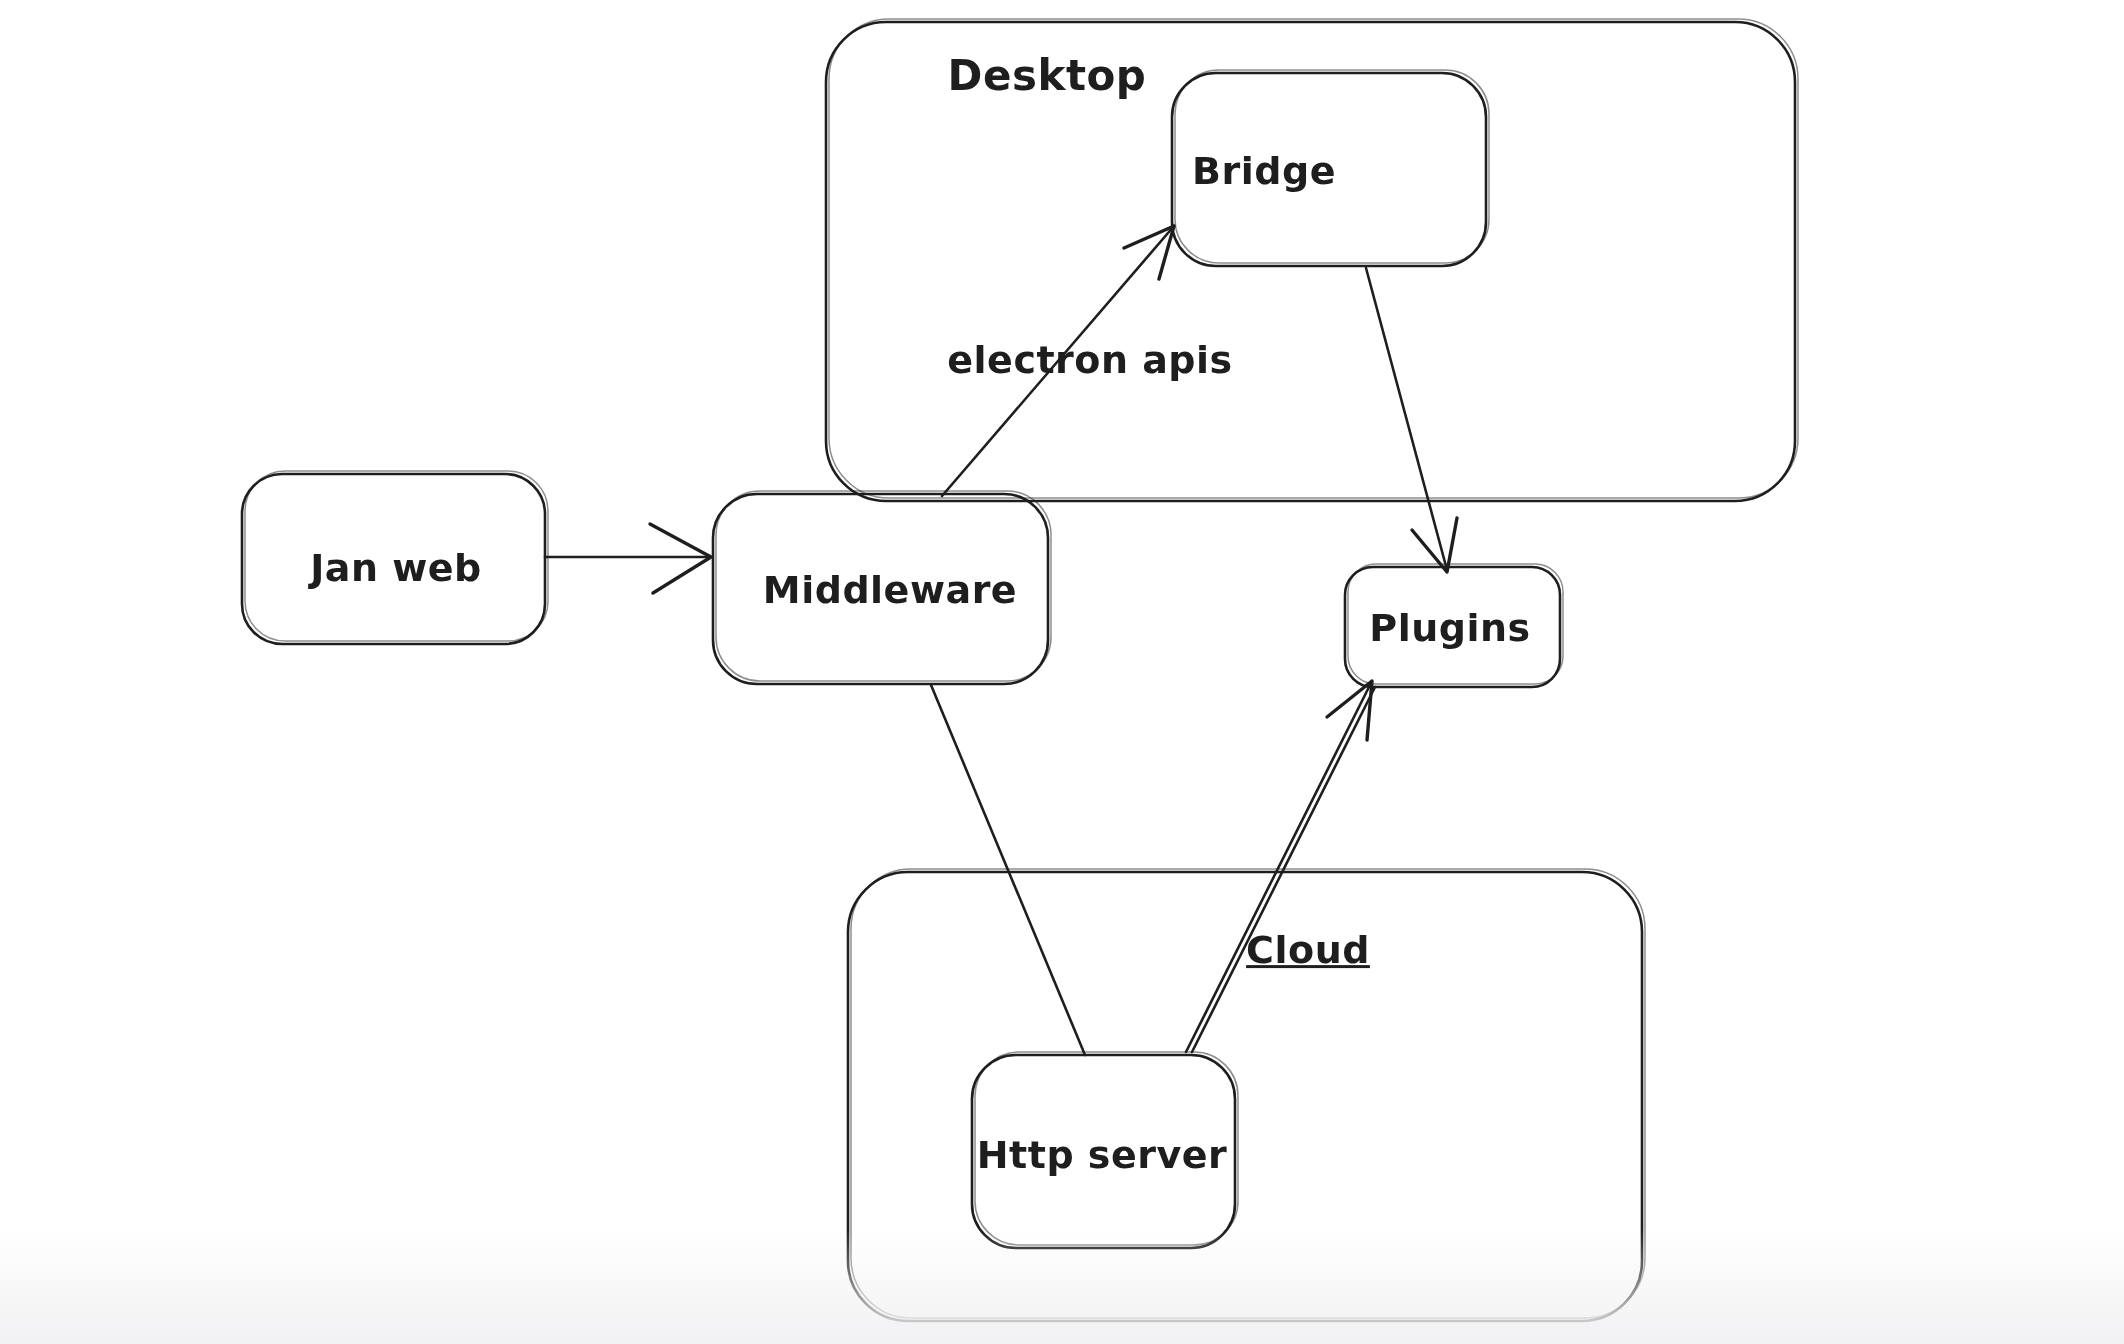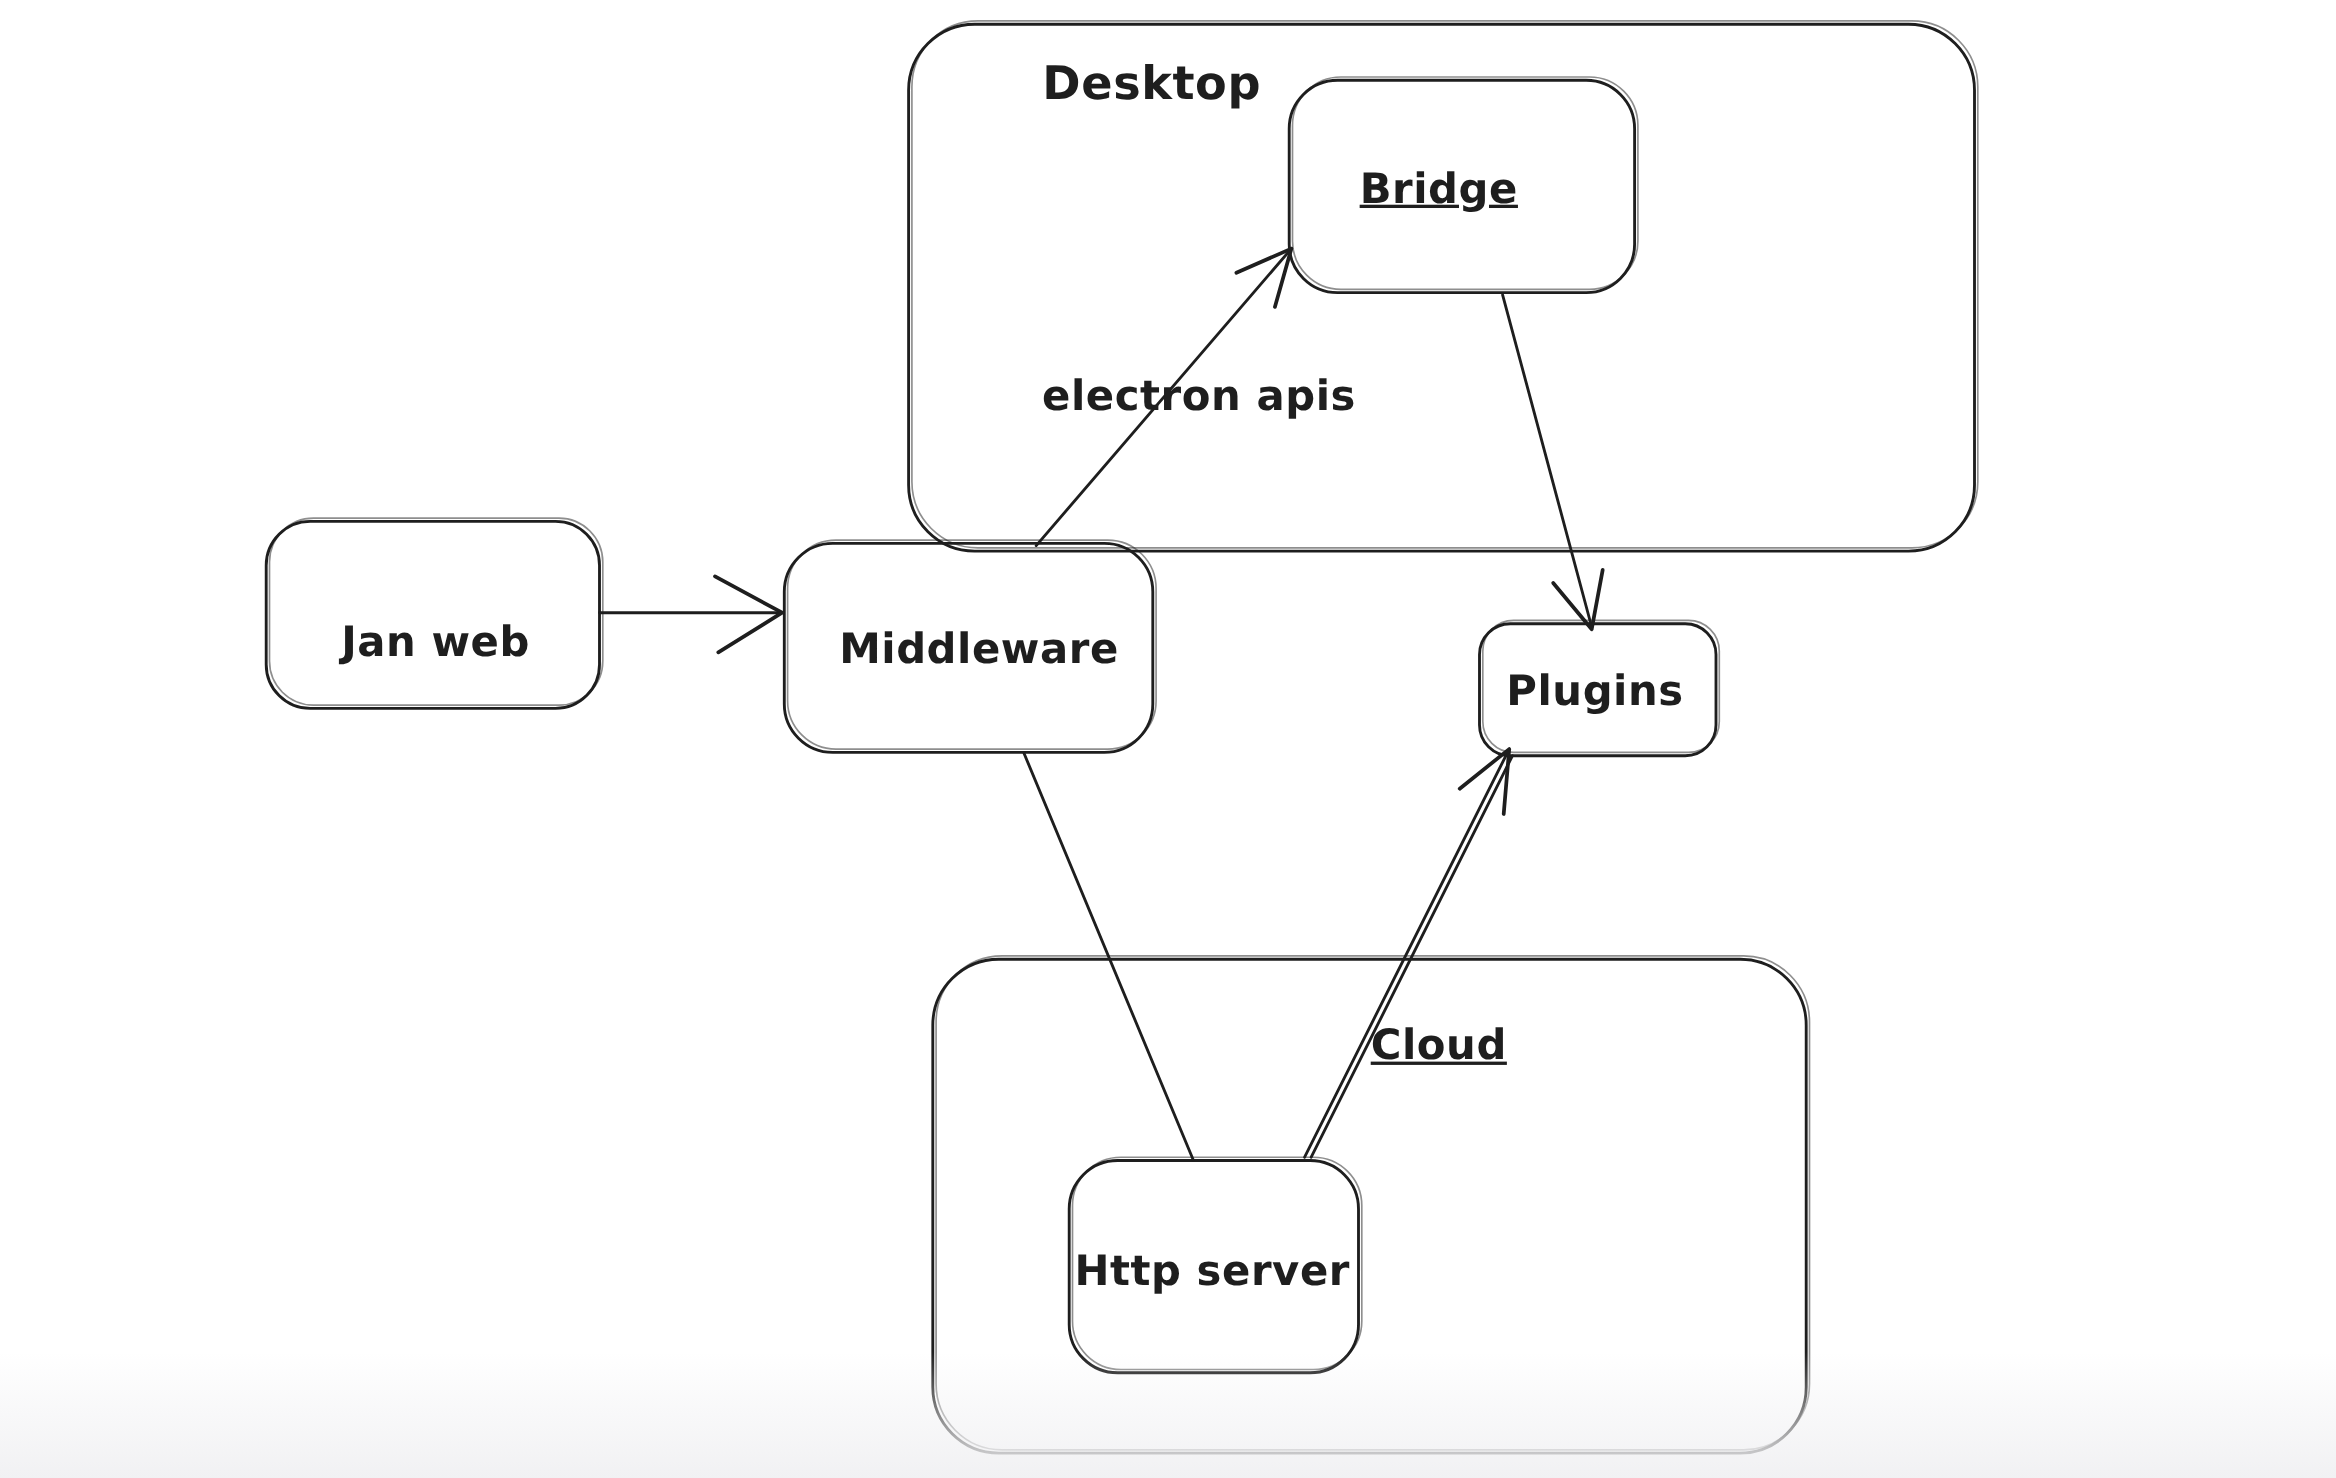--- a/index.html
+++ b/index.html
@@ -104,22 +104,22 @@
       <path d="M931 685 L1085 1055"></path>
     </g>
     <g>
       <path d="M1186 1052 L1371 683"></path>
       <path d="M1192 1052 L1375 687"></path>
       <path class="head" d="M1372 681 L1327 717 M1372 681 L1367 740"></path>
     </g>
   </svg>
 
   <div class="lbl" style="left:1047px; top:76px; font-size:42px;">Desktop</div>
-  <div class="lbl" style="left:1308px; top:172px;text-decoration:underline;">Bridge</div>
-  <div class="lbl" style="left:396px; top:584px;">Jan web</div>
+  <div class="lbl" style="left:1264px; top:172px;">Bridge</div>
+  <div class="lbl" style="left:396px; top:569px;">Jan web</div>
   <div class="lbl" style="left:890px; top:591px;">Middleware</div>
   <div class="lbl" style="left:1450px; top:629px;">Plugins</div>
   <div class="lbl" style="left:1058px; top:361px;margin-left:32px;">electron apis</div>
   <div class="lbl" style="left:1308px; top:951px;text-decoration:underline;">Cloud</div>
   <div class="lbl" style="left:1102px; top:1156px;">Http server</div>
 
 
   <div class="fade"></div>
 </div>
 

